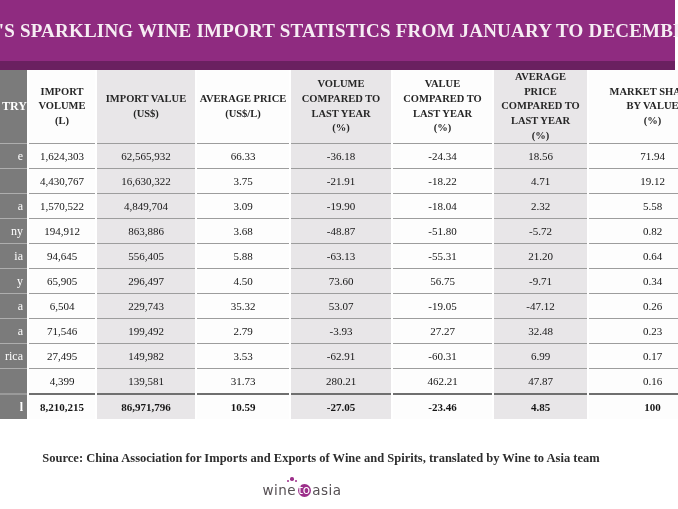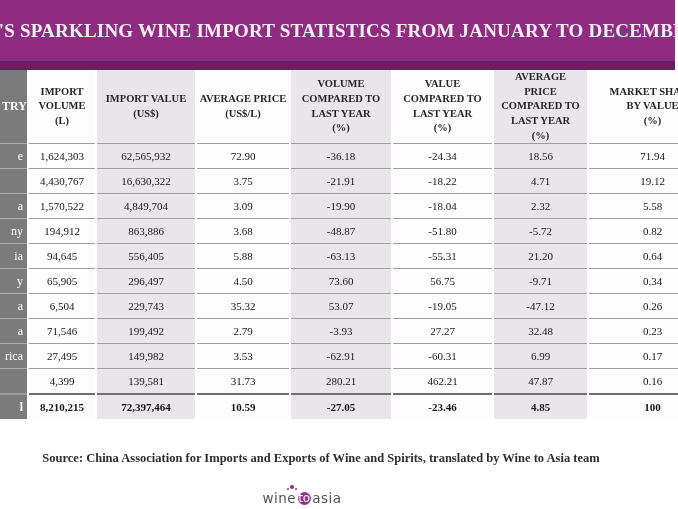--- a/index.html
+++ b/index.html
@@ -28,21 +28,21 @@
                font-size:12px; border-bottom:1px solid #aeaeae; }
   thead th.c-country { border-bottom:1px solid #aeaeae; }
   tr.total td { font-weight:bold; border-top:2px solid #6f6f6f; border-bottom:2.5px solid #8c8c8c; }
   tr.total td.c-country { border-top:2px solid #9a9a9a; }
 
   
   .source { position:absolute; top:451px; left:0; width:642px; text-align:center;
             font-weight:bold; font-size:12.5px; color:#2e2e2e; }
   .logo { position:absolute; top:479px; left:0; width:604px; height:22px;
           display:flex; justify-content:center; align-items:center;
-          font-family:"DejaVu Sans", sans-serif; color:#554f53; font-size:13.5px;margin-top:8px; }
+          font-family:"DejaVu Sans", sans-serif; color:#554f53; font-size:13.5px; }
   .logo-word { position:relative; letter-spacing:0.5px; }
   .logo-dots { position:absolute; top:-5px; right:-1px; display:flex; align-items:flex-end; gap:1px; }
   .logo-dots i { display:inline-block; border-radius:50%; background:#9c2f8a; }
   .logo-dots i:nth-child(1){ width:2.5px; height:2.5px; }
   .logo-dots i:nth-child(2){ width:3.5px; height:3.5px; margin-bottom:1.5px; }
   .logo-dots i:nth-child(3){ width:2.5px; height:2.5px; }
   .logo-circle { width:13px; height:13px; border-radius:50%; background:#9c2f8a; color:#ffffff;
                  font-size:12px; display:flex; align-items:center; justify-content:center;
                  margin:0 1.5px; flex:0 0 auto; }
 </style>
@@ -94,21 +94,21 @@
             <th class="white vline">MARKET SHARE
 BY VALUE
 (%)</th>
           </tr>
       </thead>
       <tbody id="table-body">
           <tr>
             <td class="c-country">e</td>
             <td class="white vline">1,624,303</td>
             <td class="gray vline">62,565,932</td>
-            <td class="white vline">72.90</td>
+            <td class="white vline">66.33</td>
             <td class="gray vline">-36.18</td>
             <td class="white vline">-24.34</td>
             <td class="gray vline">18.56</td>
             <td class="white vline">71.94</td>
           </tr>
           <tr>
             <td class="c-country"></td>
             <td class="white vline">4,430,767</td>
             <td class="gray vline">16,630,322</td>
             <td class="white vline">3.75</td>
@@ -193,21 +193,21 @@
             <td class="gray vline">139,581</td>
             <td class="white vline">31.73</td>
             <td class="gray vline">280.21</td>
             <td class="white vline">462.21</td>
             <td class="gray vline">47.87</td>
             <td class="white vline">0.16</td>
           </tr>
           <tr class="total">
             <td class="c-country">l</td>
             <td class="white vline">8,210,215</td>
-            <td class="gray vline">72,397,464</td>
+            <td class="gray vline">86,971,796</td>
             <td class="white vline">10.59</td>
             <td class="gray vline">-27.05</td>
             <td class="white vline">-23.46</td>
             <td class="gray vline">4.85</td>
             <td class="white vline">100</td>
           </tr>
         </tbody>
     </table>
   </div>
 

